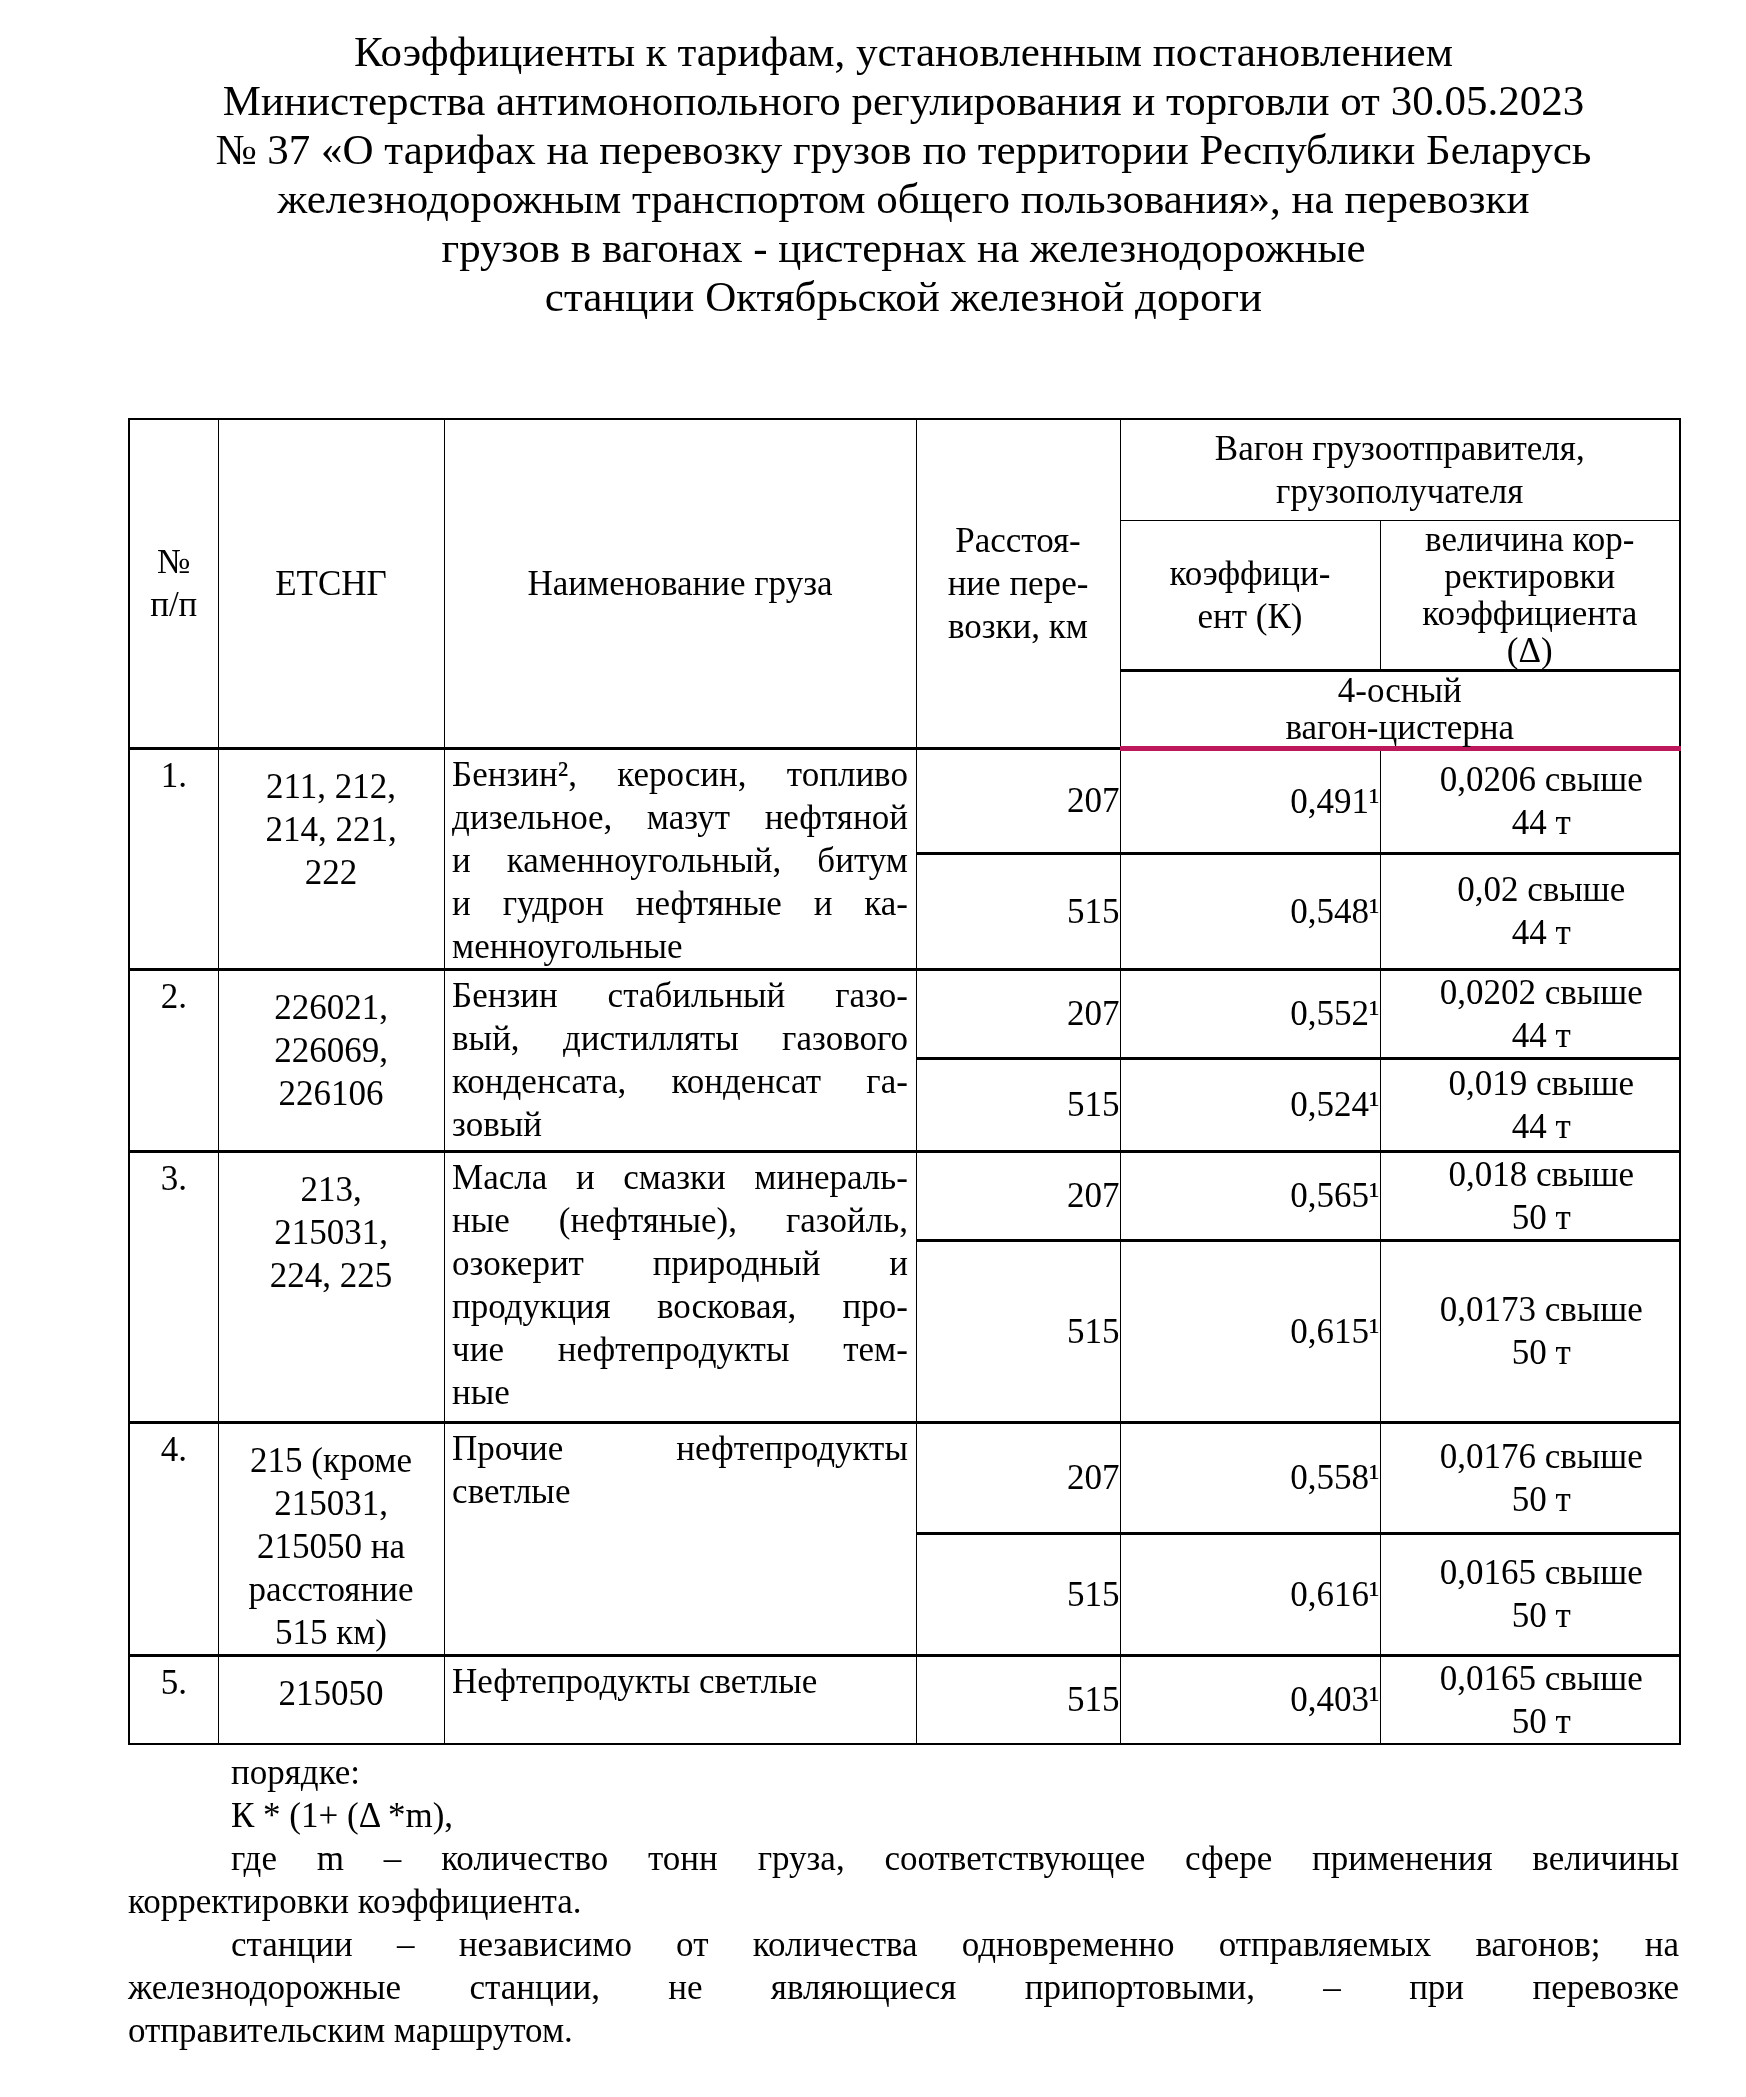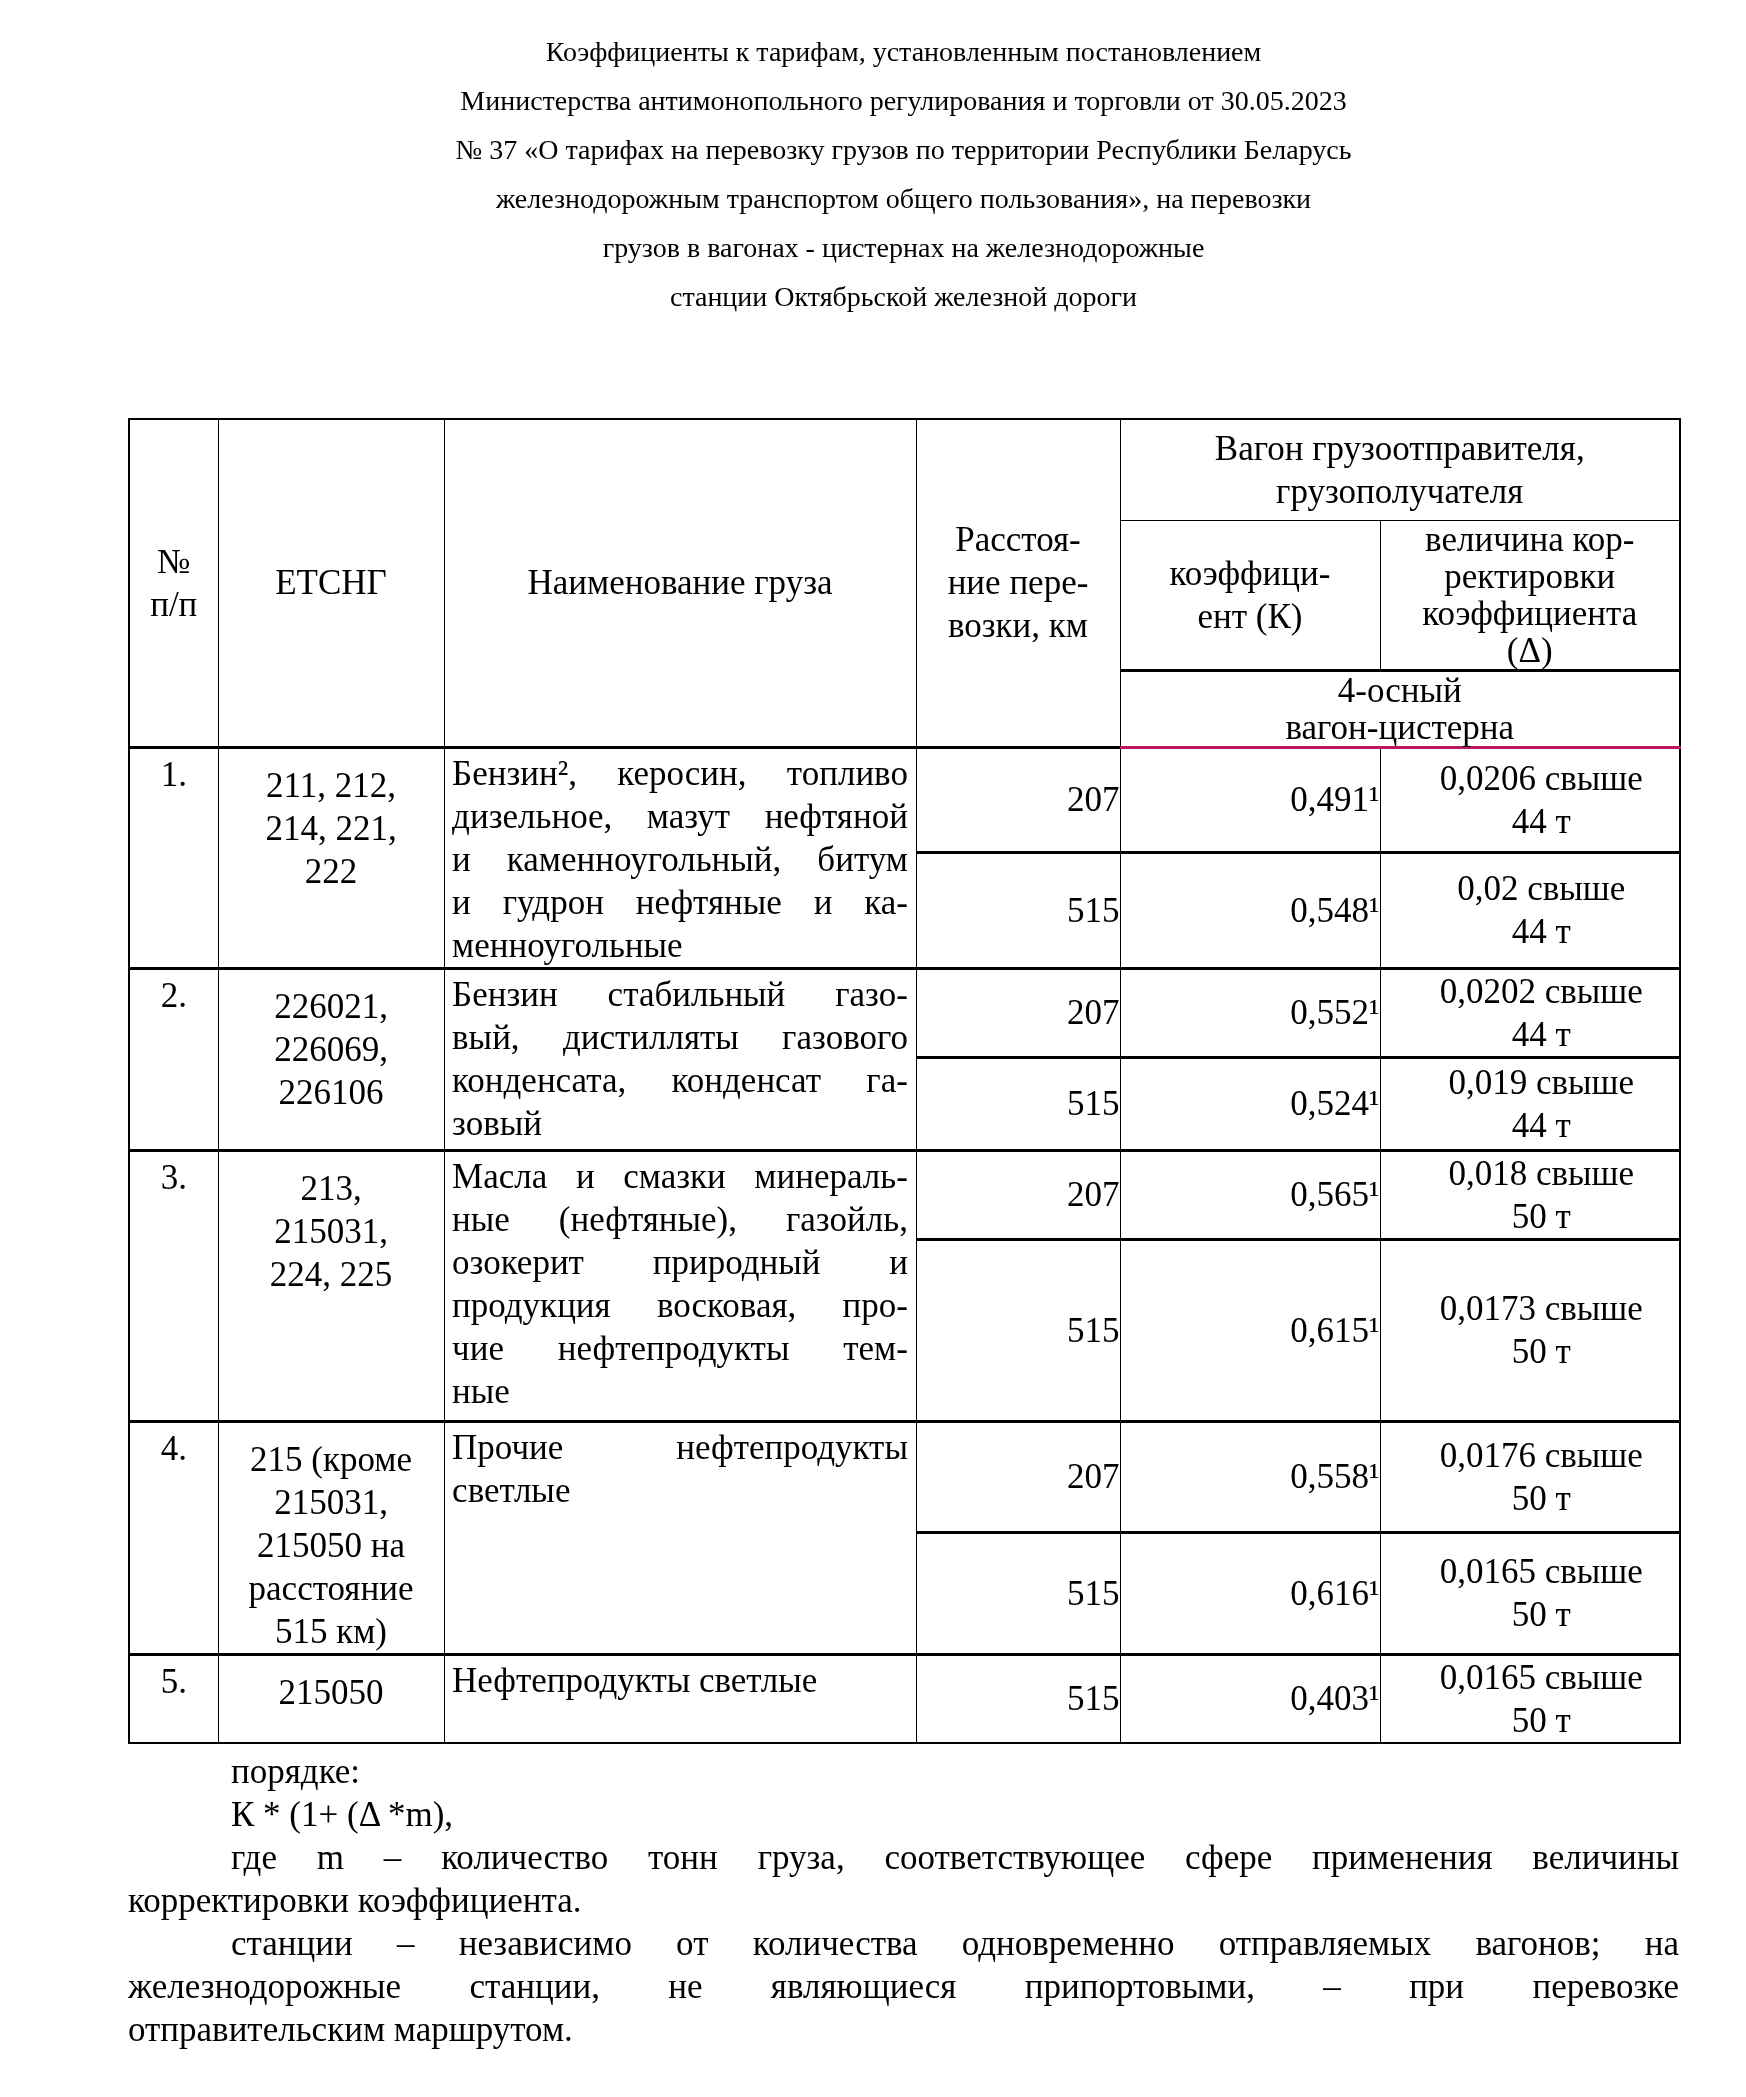--- a/index.html
+++ b/index.html
@@ -3,35 +3,35 @@
 <meta charset="utf-8">
 <style>
   html,body{margin:0;padding:0;}
   body{
     width:1746px;height:2097px;background:#ffffff;color:#000000;
     font-family:"Liberation Serif","DejaVu Serif",serif;
     overflow:hidden;
   }
   .content{margin-left:128px;width:1551px;}
   .doc-title{
-    margin-top:27px;font-size:28px;line-height:49px;
+    margin-top:27px;font-size:43px;line-height:49px;
     text-align:center;white-space:pre-line;
   }
   table.tariff{
     border-collapse:collapse;table-layout:fixed;width:1551px;
     margin-top:97px;font-size:35px;line-height:43px;
     border:2.3px solid #000;
   }
   th,td{border:1.5px solid #000;padding:0;font-weight:normal;vertical-align:middle;}
   thead th{text-align:center;white-space:pre-line;}
   .hrow1{height:101px}.hrow2{height:141px}.hrow3{height:73px}
   .hdr-group{border-bottom:1.5px solid #000;}
   .hrow2 th{border-bottom:3px solid #000;}
   .hdr-corr{line-height:37px;}
-  .hdr-wagon-type{line-height:37px;border-bottom:3px solid #be185d;}
+  .hdr-wagon-type{line-height:37px;border-bottom:5px solid #be185d;}
   tbody td{border-top:3px solid #000;}
   tbody tr:first-child td{border-top:3px solid #000;}
   .r1a{height:104px}.r1b{height:114px}.r2a{height:89px}.r2b{height:93px}
   .r3a{height:81px}.r3b{height:182px}.r4a{height:105px}.r4b{height:114px}
   .r5{height:85px}
   td.num{vertical-align:top;text-align:center;padding-top:4.6px;}
   td.etsng{vertical-align:top;text-align:center;white-space:pre-line;padding-top:15px;}
   td.cargo{vertical-align:top;padding:3px 7.6px 0 7.6px;}
   td.dist,td.coef{text-align:right;}
   td.corr{text-align:center;white-space:pre-line;padding-left:23px;}

